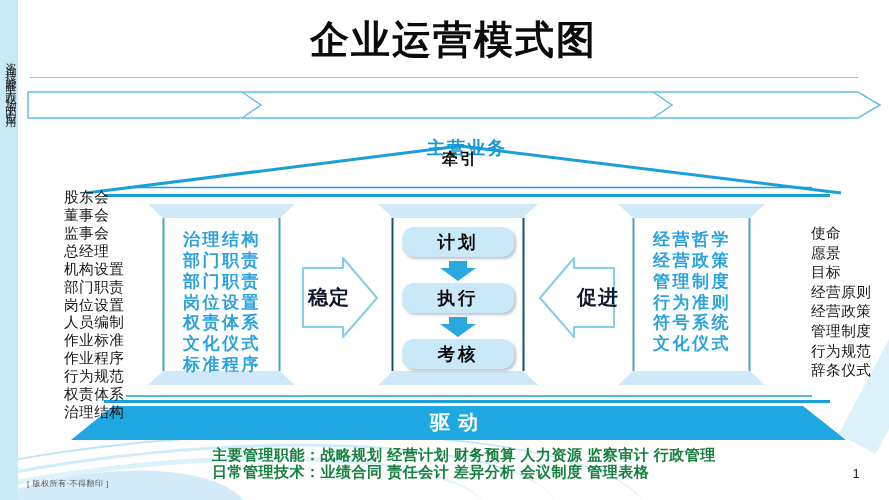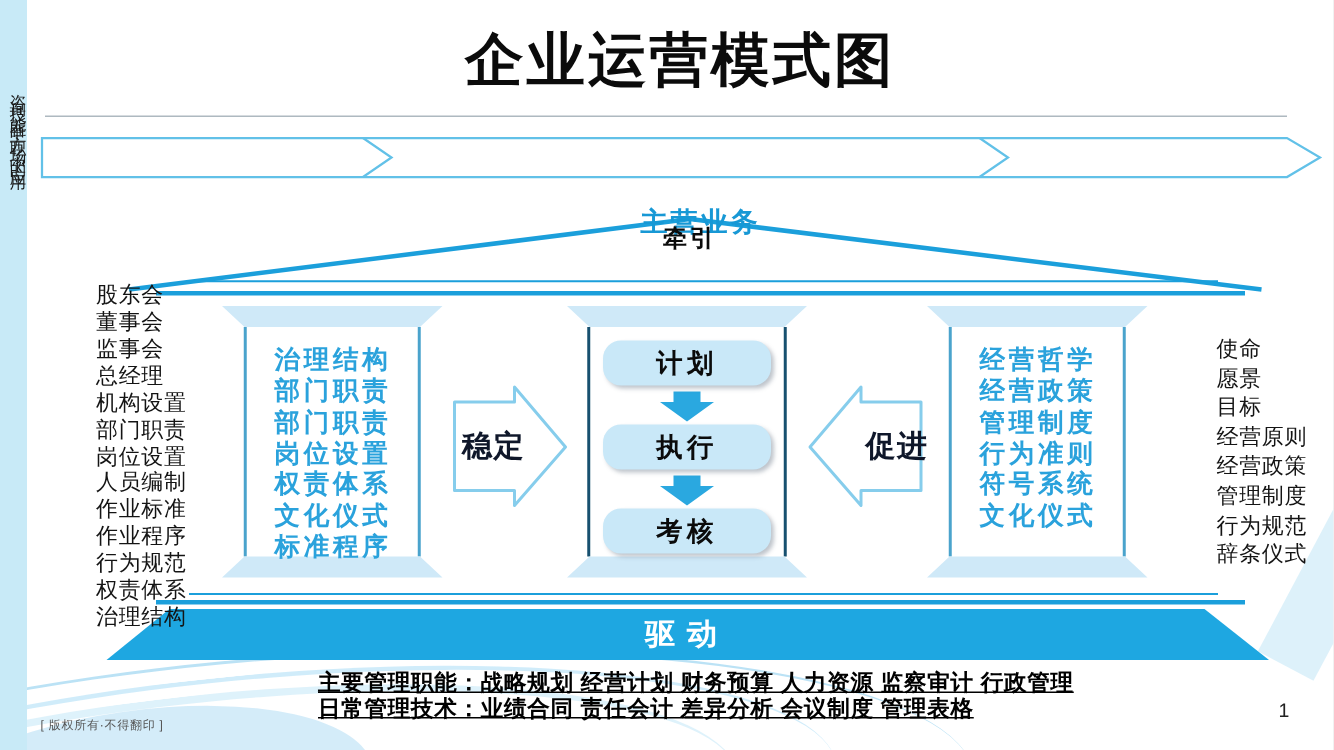--- a/index.html
+++ b/index.html
@@ -42,21 +42,21 @@
     letter-spacing:3px;color:#0b0b0b;}
   .box-plan{top:227px;} .box-do{top:283px;} .box-check{top:339px;}
   
   .blockarrow-label{top:284px;width:52px;text-align:right;font-size:20px;
     font-weight:800;color:#0f172a;letter-spacing:1px;}
   .lbl-stability{left:298px;} .lbl-promotion{left:567px;}
   
   .drive-label{left:18px;width:880px;top:409px;text-align:center;font-size:20px;
     font-weight:800;color:#ffffff;letter-spacing:8px;}
   
-  .footer-line{left:212px;font-size:15px;font-weight:600;color:#000000;letter-spacing:.5px;text-decoration:underline;}
+  .footer-line{left:212px;font-size:15px;font-weight:600;color:#15803d;letter-spacing:.5px;}
   .footer-1{top:446px;} .footer-2{top:463px;}
   .copyright{left:27px;top:478px;font-size:8px;color:#555;letter-spacing:.5px;}
   .page-number{left:845px;top:466px;width:22px;text-align:center;font-size:13px;color:#222;}
   
   .swoosh{border-radius:50%;pointer-events:none;}
   .sw1{left:-250px;top:437px;width:900px;height:220px;border-top:2px solid rgba(150,210,240,.65);transform:rotate(-4deg);}
   .sw2{left:-260px;top:452px;width:820px;height:200px;border-top:3px solid rgba(170,220,245,.55);transform:rotate(-6deg);}
   .sw3{left:-265px;top:466px;width:760px;height:190px;border-top:5px solid rgba(190,230,248,.5);transform:rotate(-7deg);}
   .corner-fill{left:-70px;top:474px;width:320px;height:120px;background:rgba(205,233,248,.85);border-radius:50%;transform:rotate(-8deg);}
   .right-wedge{left:812px;top:348px;width:170px;height:42px;background:#d9effa;transform:rotate(118deg);opacity:.9;}

